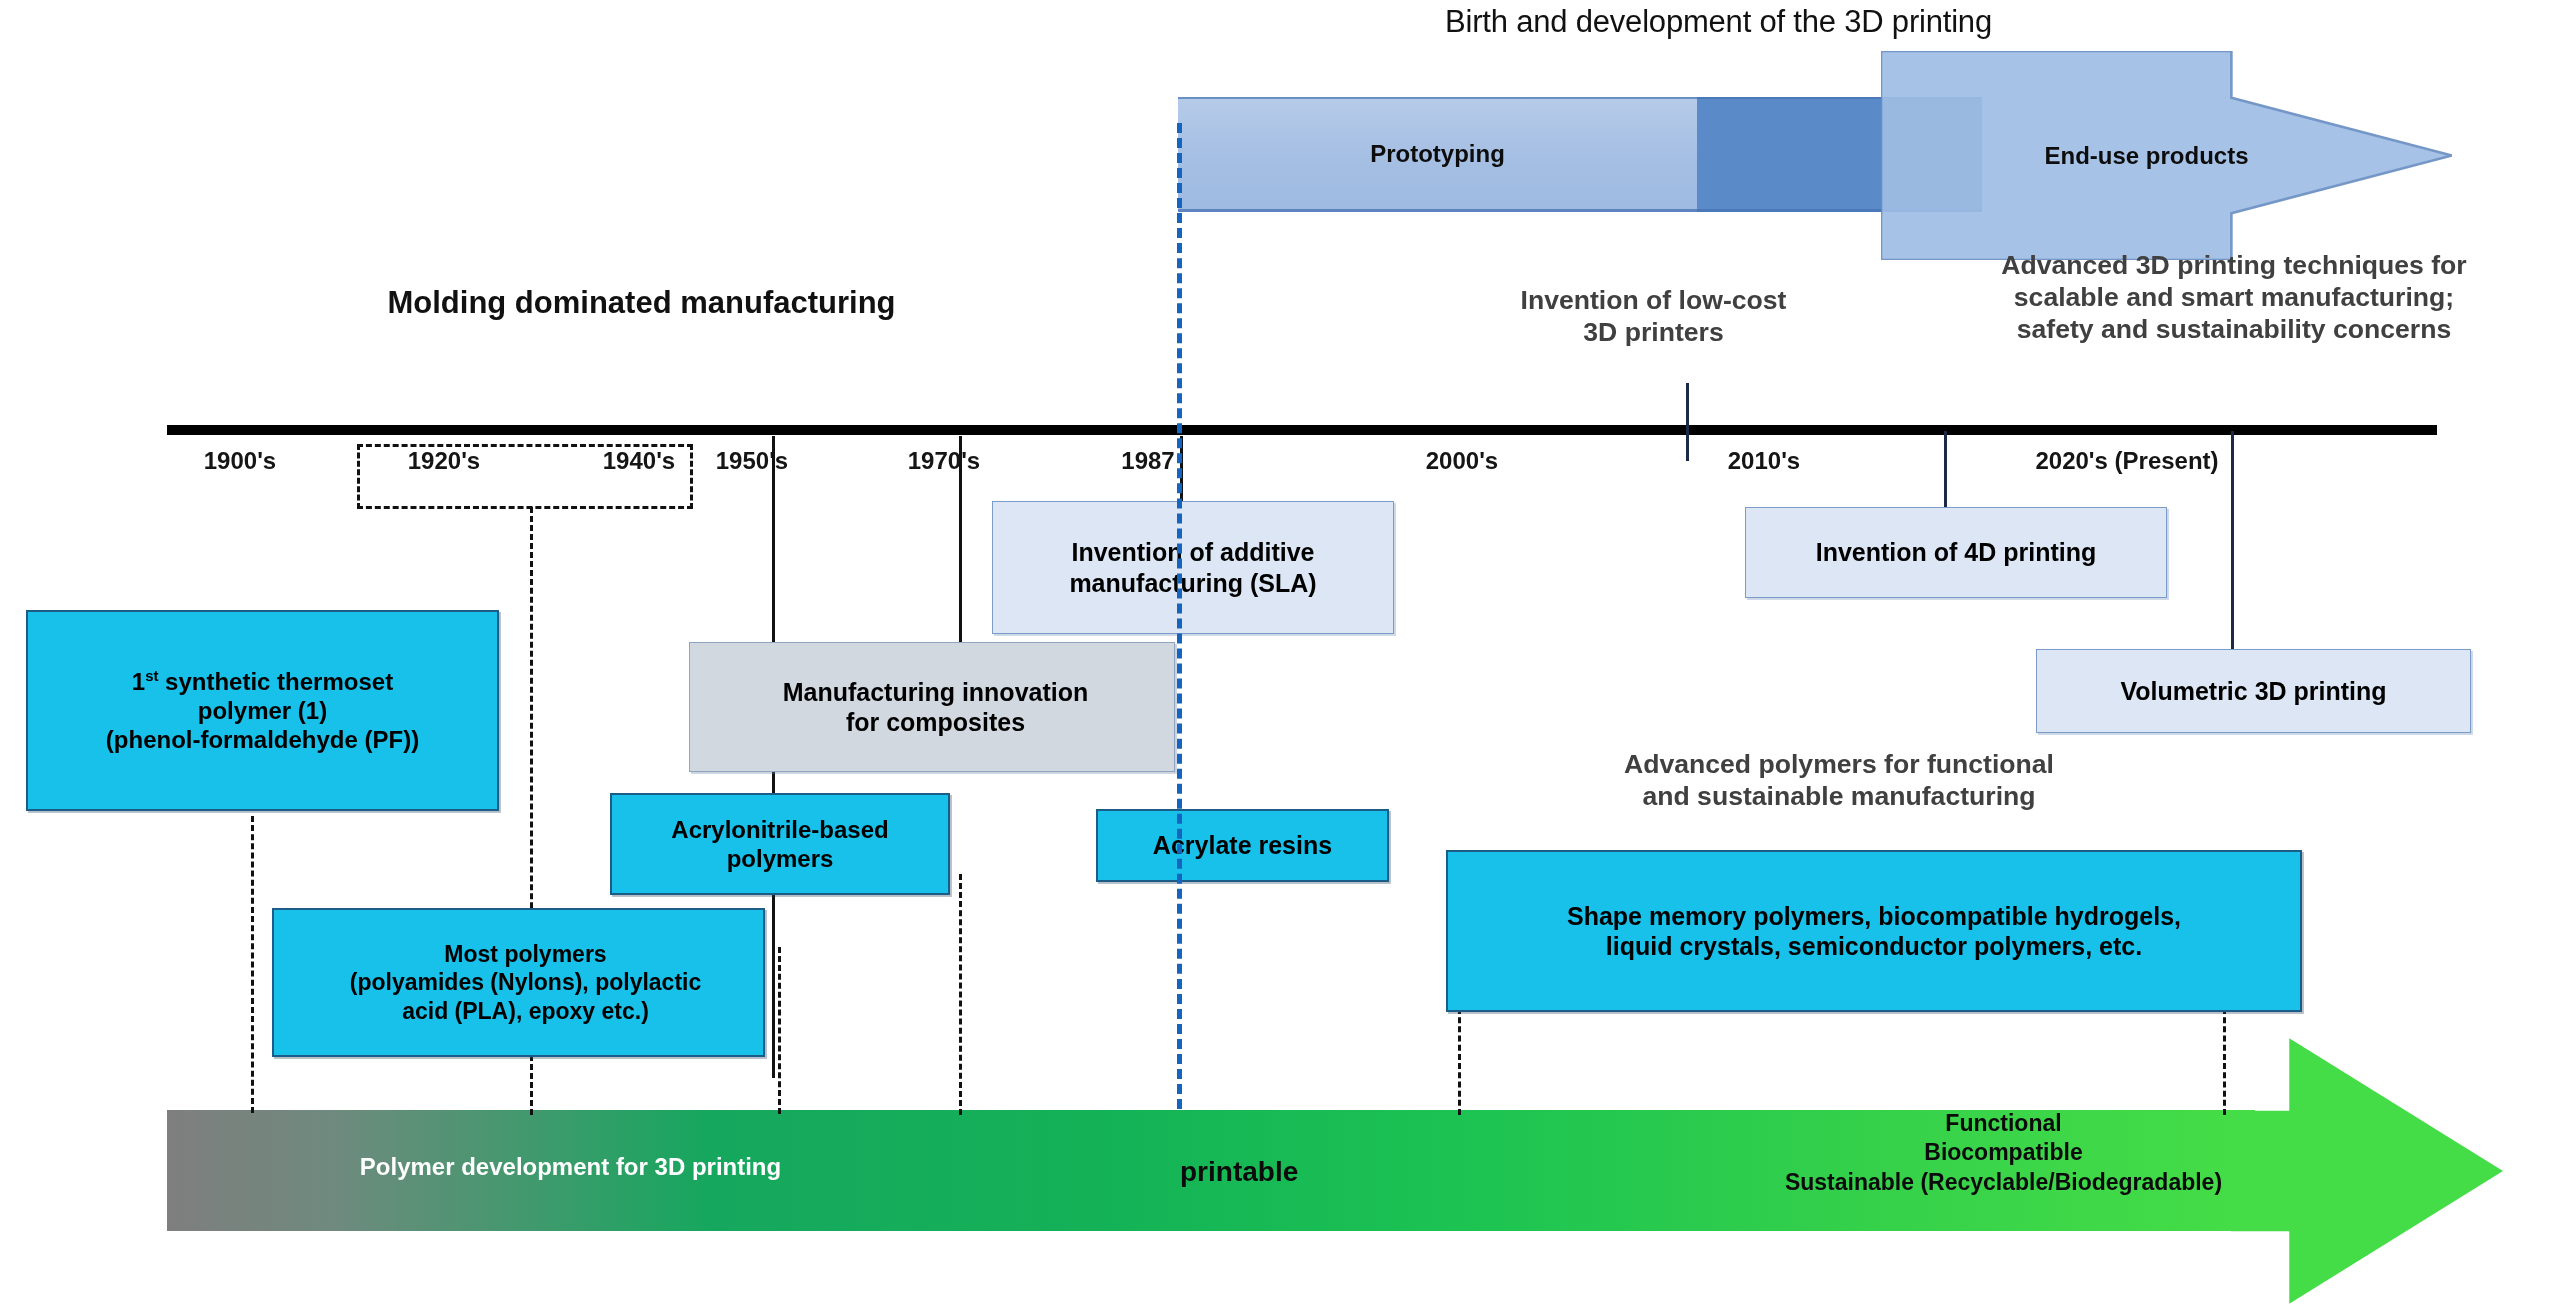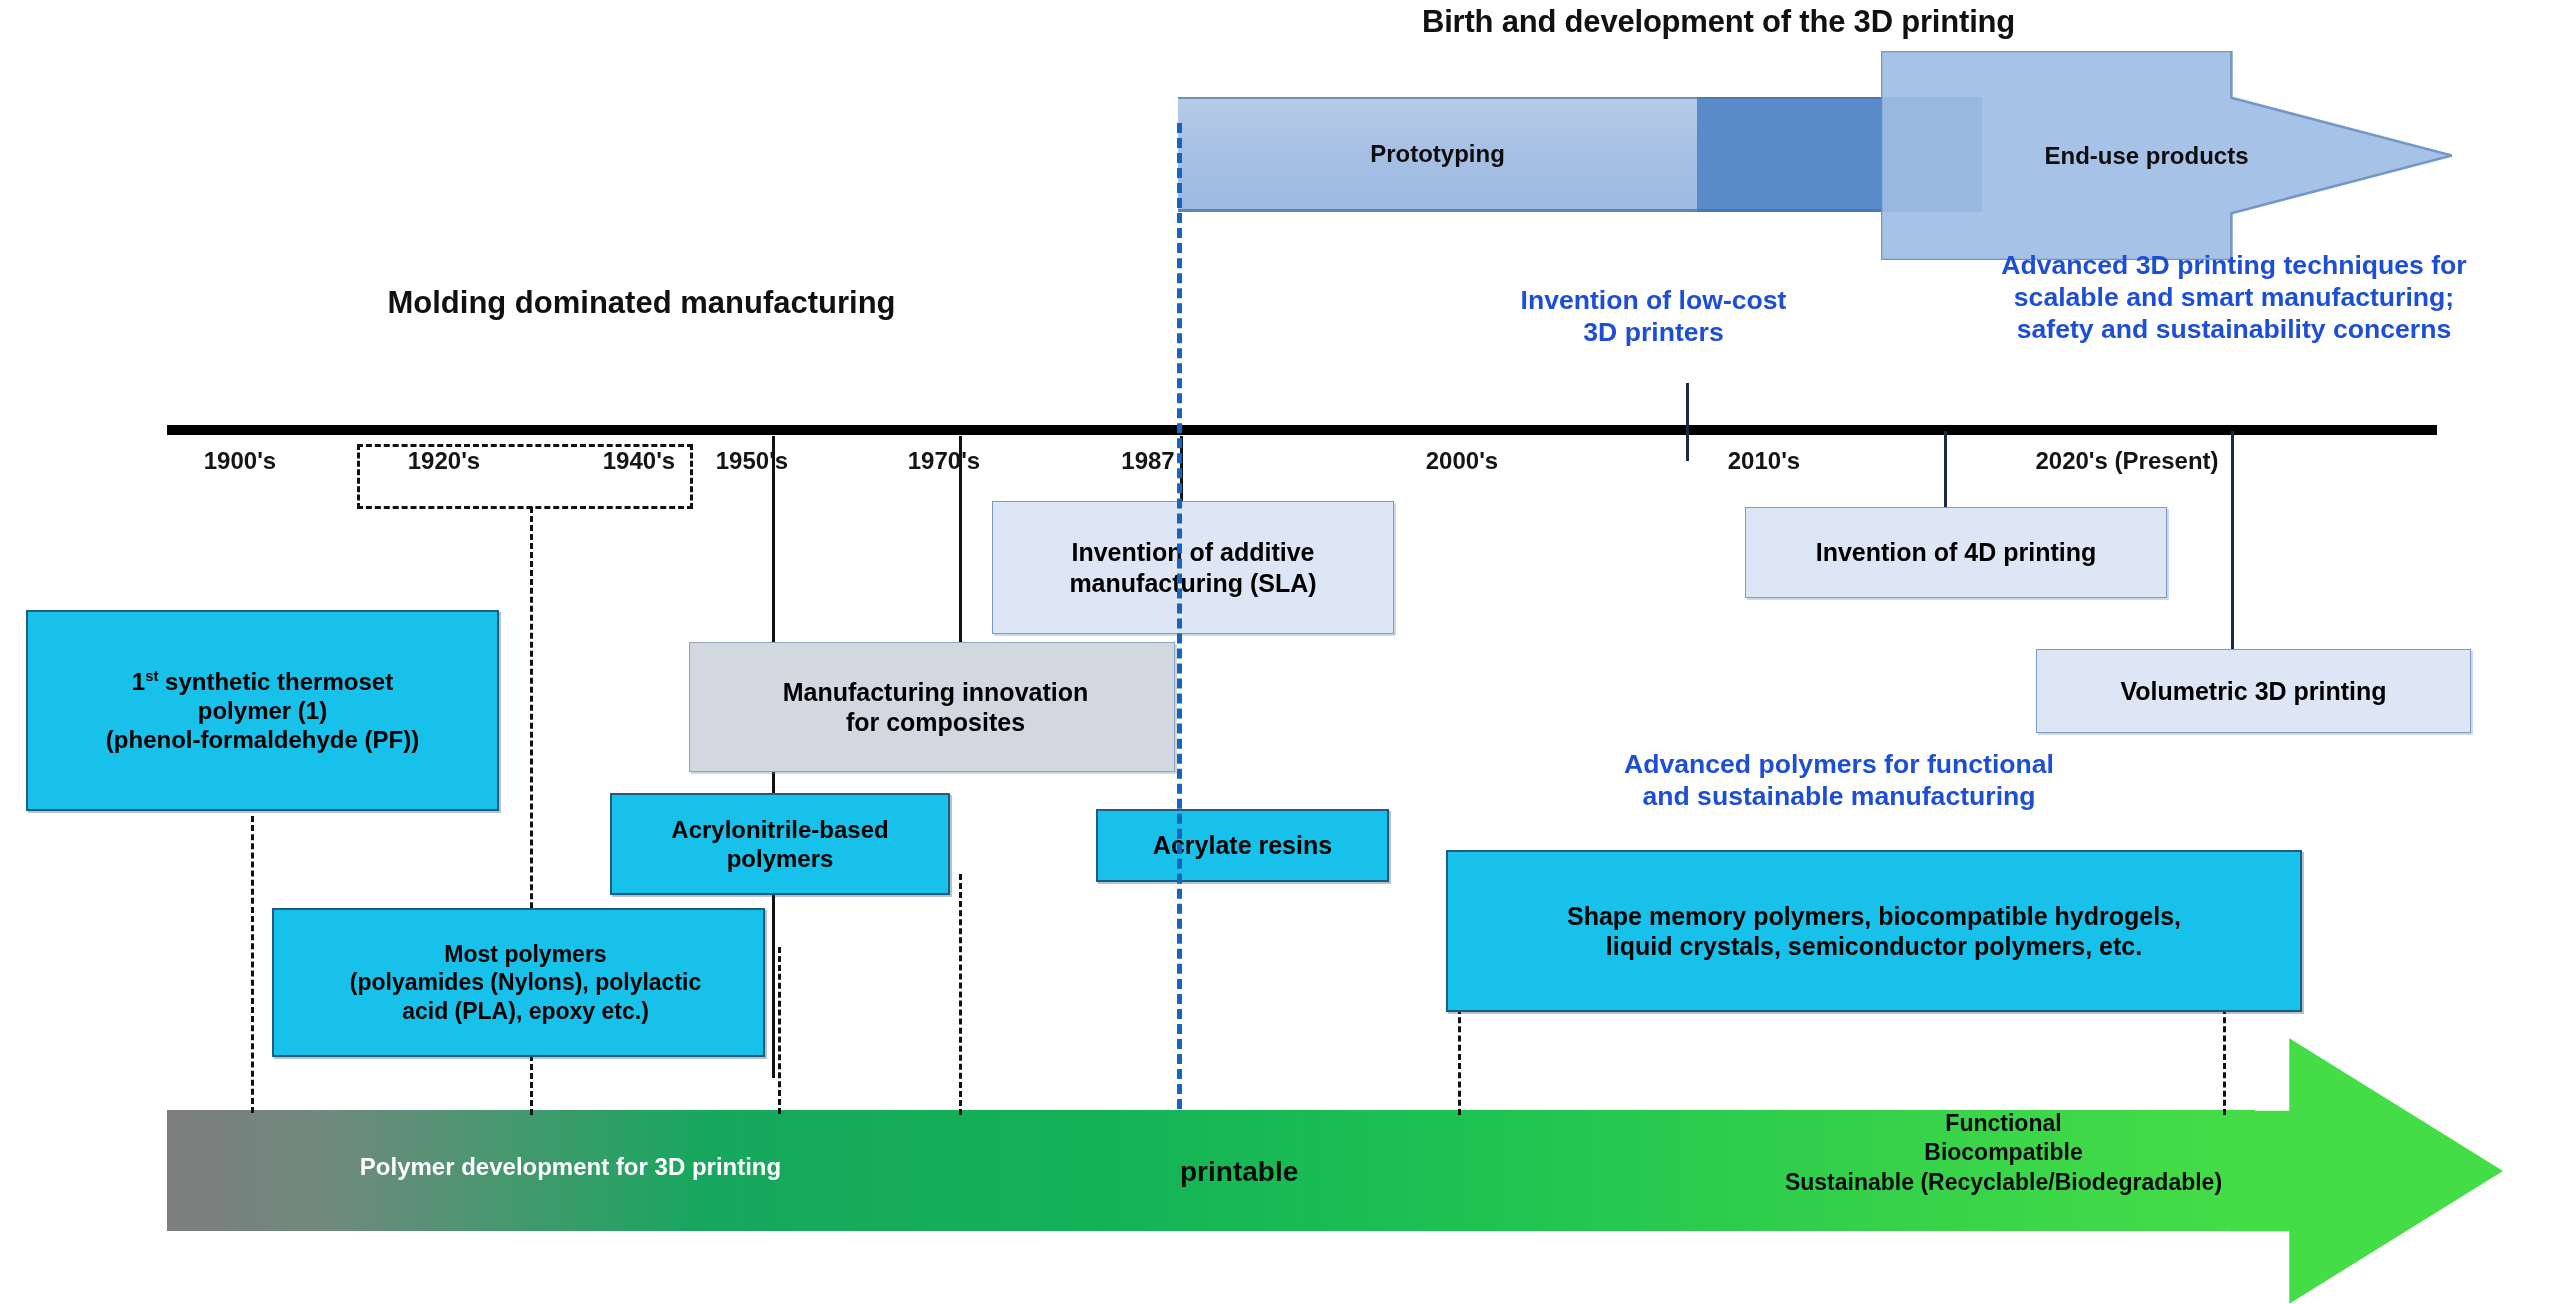--- a/index.html
+++ b/index.html
@@ -4,21 +4,21 @@
 <style>
   html,body{margin:0;padding:0;background:#ffffff;}
   body{font-family:"Liberation Sans", sans-serif;}
   #stage{position:relative;width:2576px;height:1304px;background:#ffffff;overflow:hidden;}
 
   .abs{position:absolute;}
 
   
   #top-title{
     left:1284px;top:3.9px;width:869px;text-align:center;
-    font-size:31px;font-weight:bold;color:#111;letter-spacing:-0.2px;
+    font-size:31px;font-weight:normal;color:#111;letter-spacing:-0.2px;
   }
 
   
   #proto-band{
     left:1178px;top:97px;width:519px;height:115px;
     background:linear-gradient(180deg,#b6cbe8 0%,#a7c0e4 45%,#9ebae1 100%);
     border-top:2.6px solid #6a8fc4;border-bottom:3.9px solid #5c85bf;
     box-sizing:border-box;
   }
   #proto-band .lbl{
@@ -33,21 +33,21 @@
   #enduse-arrow{
     left:1881px;top:51px;width:571px;height:209px;
   }
   #enduse-arrow .lbl{
     position:absolute;left:84px;width:363px;top:50%;transform:translateY(-50%);
     text-align:center;font-size:24px;font-weight:bold;color:#0d0d0d;z-index:4;
   }
 
   
   .blue-note{
-    color:#1d4ed8;font-weight:bold;text-align:center;line-height:1.20;
+    color:#404040;font-weight:bold;text-align:center;line-height:1.20;
   }
   #note-lowcost{left:1446px;top:285px;width:415px;font-size:26.6px;}
   #note-advanced{left:1900px;top:250px;width:668px;font-size:26.6px;}
   #note-polymers{left:1453px;top:749px;width:772px;font-size:26.6px;}
 
   
   #molding-title{
     left:259px;top:285px;width:765px;text-align:center;
     font-size:31px;font-weight:bold;color:#111;
   }

